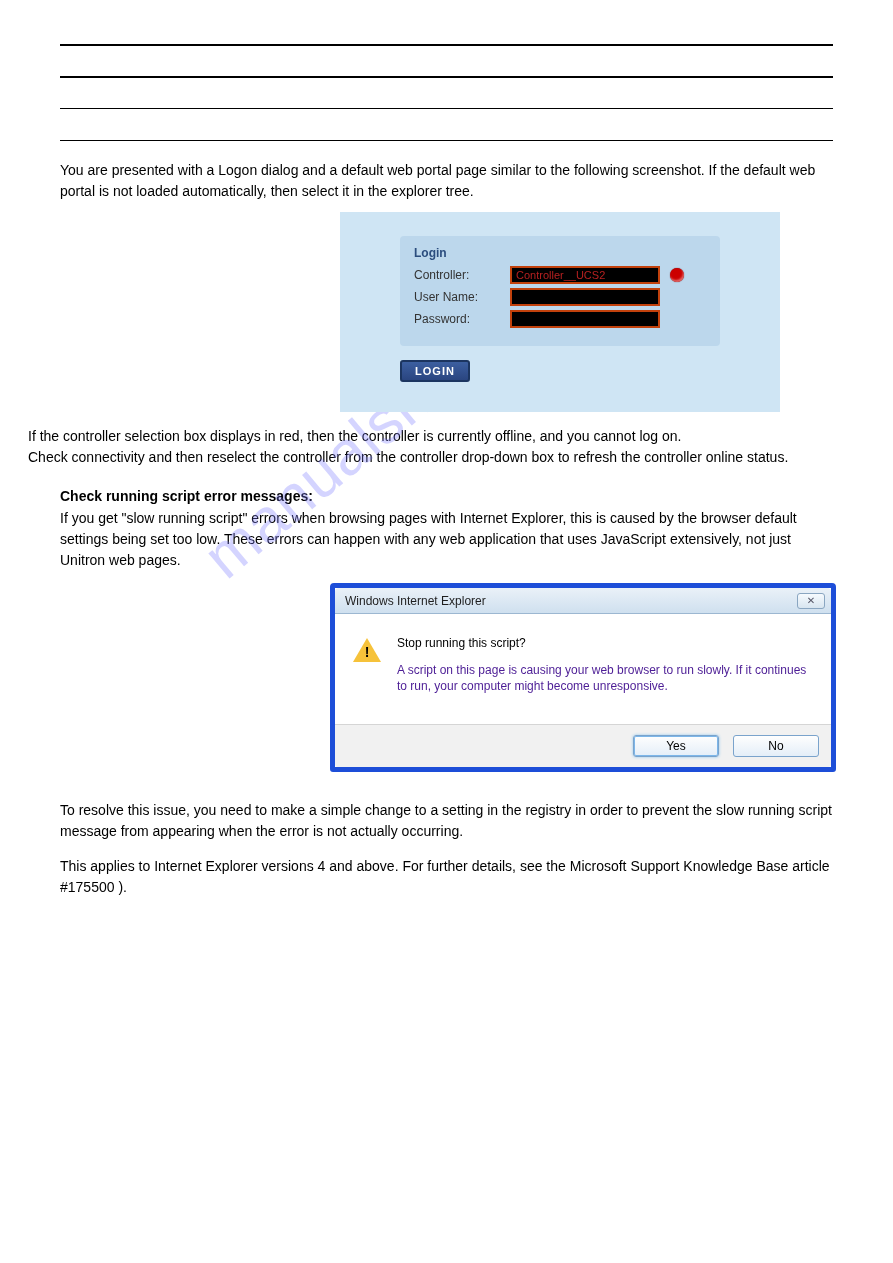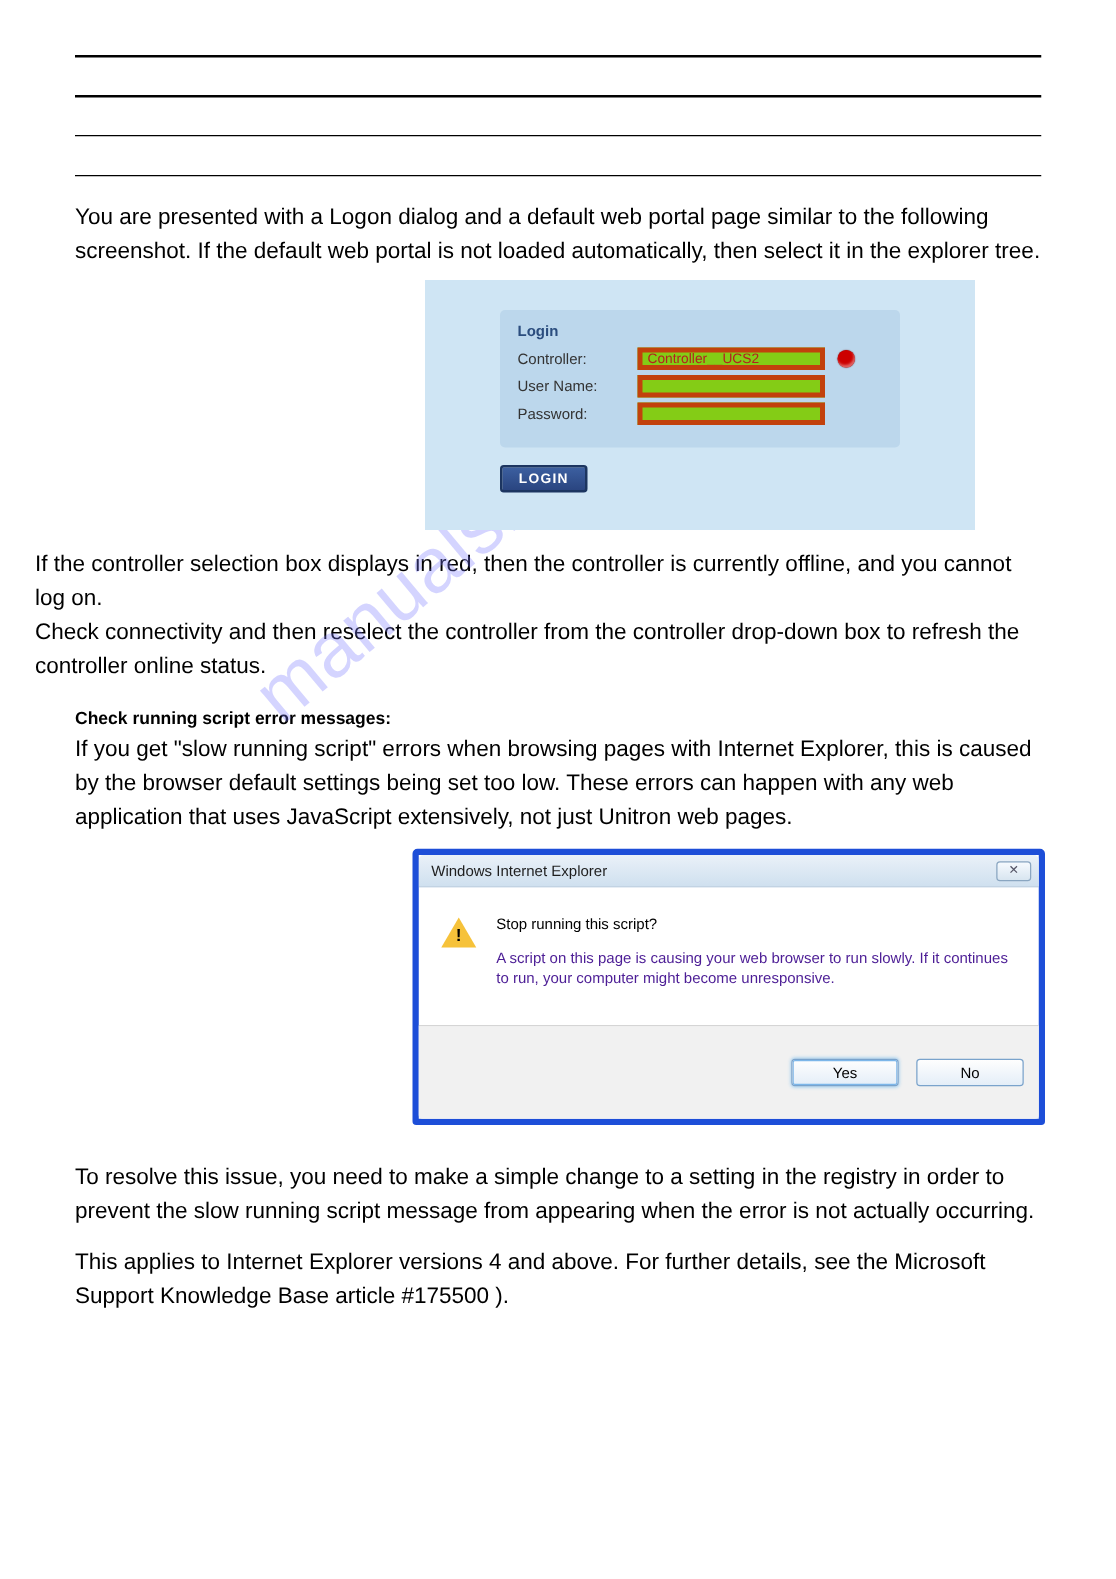--- a/index.html
+++ b/index.html
@@ -35,22 +35,22 @@
   .login-inner {
     background: #bcd7ec;
     border-radius: 4px;
     padding: 10px 18px 14px 14px;
     width: 320px;
   }
   .login-title { font-weight: bold; color: #2b4d7e; font-size: 12px; margin-bottom: 6px; }
   .field-row { display: flex; align-items: center; margin: 4px 0; font-size: 12px; color: #333; }
   .field-row .lbl { width: 96px; }
   .field-row .inp {
-    width: 150px; height: 18px; border: 4px solid #c2410c;
-    background:#84cc16; font-size:11px; color:#b52020; padding:1px 4px;
+    width: 150px; height: 18px; border: 2px solid #c2410c;
+    background:#000000; font-size:11px; color:#b52020; padding:1px 4px;
   }
   .red-dot { width: 14px; height: 14px; background:#c00; border-radius:50%; margin-left:10px; box-shadow: inset -1px -2px 2px rgba(255,255,255,.4), 0 0 1px #600; }
   .login-btn {
     margin-top: 14px; width: 70px; height: 22px;
     background: linear-gradient(#3c5fa0,#2a4580);
     border: 2px solid #1c3560; border-radius: 3px;
     color:#fff; font-weight:bold; font-size:11px; text-align:center; line-height:18px;
     letter-spacing: 1px;
   }
   .subsection { margin: 20px 60px 0 60px; }
@@ -84,39 +84,39 @@
     border-bottom:24px solid #f6c23a; margin-top:2px; position:relative;
   }
   .tri .bang {
     position:absolute; top:6px; left:-3px; width:6px; text-align:center;
     font-weight:bold; color:#000; font-size:14px;
   }
   .dlg-text .q { font-size:12px; color:#000000; margin-bottom:12px; }
   .dlg-text .body { font-size:12px; color:#4c1d95; line-height:1.35; }
   .dlg-btns {
     background:#f1f1f1; border-top:1px solid #d5d5d5;
-    padding: 26px 12px; display:flex; justify-content:flex-end; gap:14px;
+    padding: 10px 12px; display:flex; justify-content:flex-end; gap:14px;
     border-radius: 0 0 3px 3px;
   }
   .winbtn {
     width:86px; height:22px; border:1px solid #7aa3cc; border-radius:3px;
     background:linear-gradient(#fefefe,#e4eef8);
     font-size:12px; color:#000; text-align:center; line-height:20px;
   }
   .winbtn.focus { box-shadow: 0 0 0 1px #7cb6e9 inset, 0 0 3px #8ec6ee; }
   .watermark {
     position:absolute; left:140px; top:330px; width:620px; height:620px; pointer-events:none;
   }
   .watermark span {
     display:block; transform: rotate(-40deg);
     font-size: 62px; color: rgba(120,120,255,.32);
     font-family: Tahoma, Arial, sans-serif; letter-spacing: 0.5px;
     white-space: nowrap;
   }
-  .txt-block { margin: 14px 60px 0 60px; font-size:18px; line-height:1.5; }
+  .txt-block { margin: 14px 60px 0 60px; font-size:14px; line-height:1.5; }
   .indent-1 { margin-left: 28px; }
 </style>
 </head>
 <body>
 
 <div class="page">
 
   <div class="watermark">
     <span>manualshive.com</span>
   </div>

